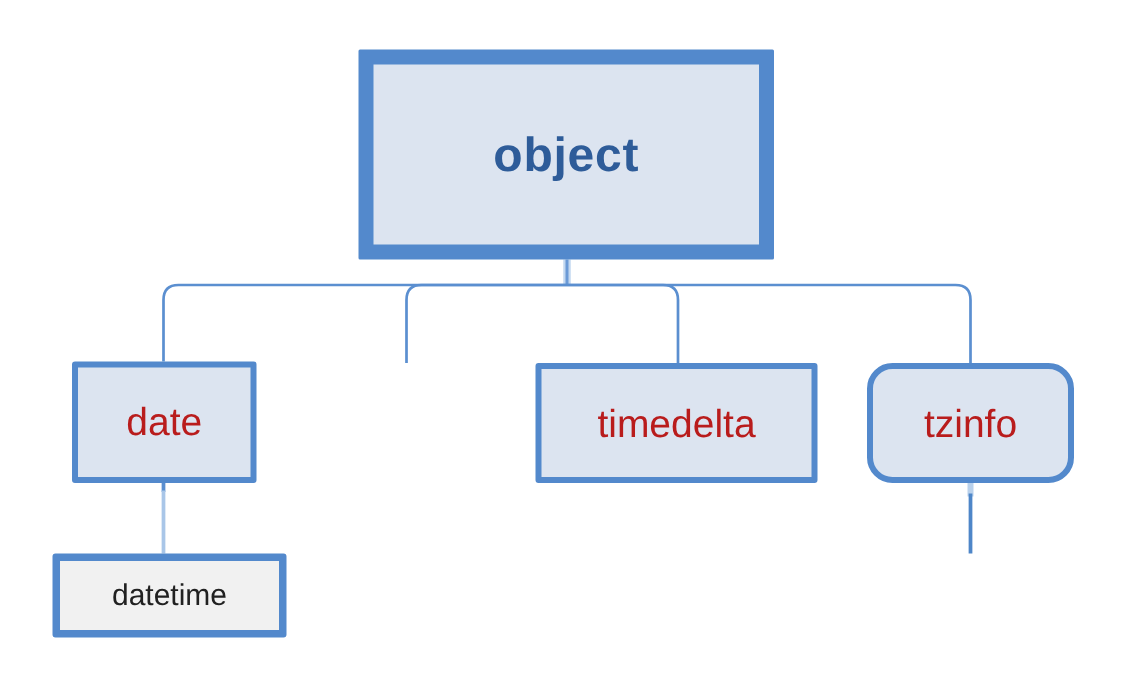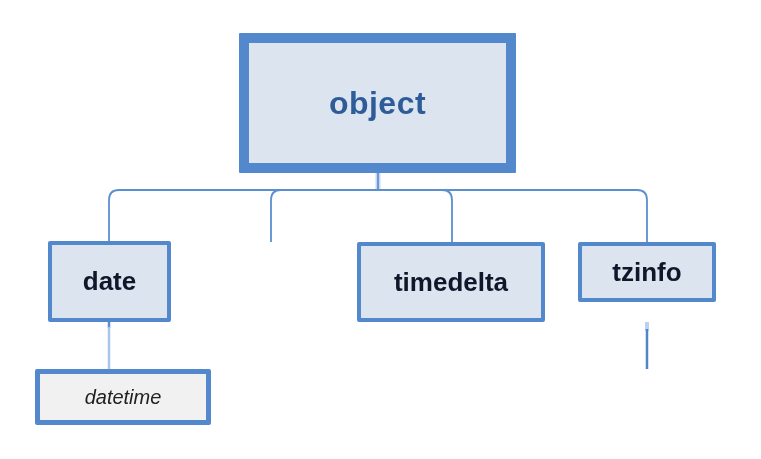--- a/index.html
+++ b/index.html
@@ -40,37 +40,37 @@
     border-radius: 1px;
     color: #2e5c99;
     font-size: 32px;
     font-weight: bold;
     letter-spacing: 0.5px;
   }
   .node-child {
     background: #dce4f0;
     border: 4px solid #5389cc;
     border-radius: 2px;
-    color: #0f172a;
+    color: #b91c1c;
     font-size: 26px;
-    font-weight: 700;
+    font-weight: 400;
   }
   .node-date      { left: 48px;  top: 241px; width: 123px; height: 81px; }
   .node-time      { left: 209px; top: 242px; width: 125px; height: 80px; }
   .node-timedelta { left: 357px; top: 242px; width: 188px; height: 80px; }
-  .node-tzinfo    { left: 578px; top: 242px; width: 138px; height: 60px; }
+  .node-tzinfo    { left: 578px; top: 242px; width: 138px; height: 80px; border-radius: 17px; }
   .node-leaf {
     background: #f1f1f1;
     border: 5px solid #5389cc;
     border-radius: 2px;
     color: #212121;
     font-size: 20px;
     font-weight: 400;
   }
-  .node-datetime { left: 35px;  top: 369px; width: 176px; height: 56px; font-style: italic; }
+  .node-datetime { left: 35px;  top: 369px; width: 156px; height: 56px; }
   .node-timezone { left: 573px; top: 369px; width: 154px; height: 56px; }
 </style>
 </head>
 <body>
 
 <div class="canvas">
 
   <svg class="connector-layer" viewBox="0 0 761 459" xmlns="http://www.w3.org/2000/svg">
 
     <line x1="378" y1="173" x2="378" y2="190" stroke="#c3d8f0" stroke-width="5"></line>

